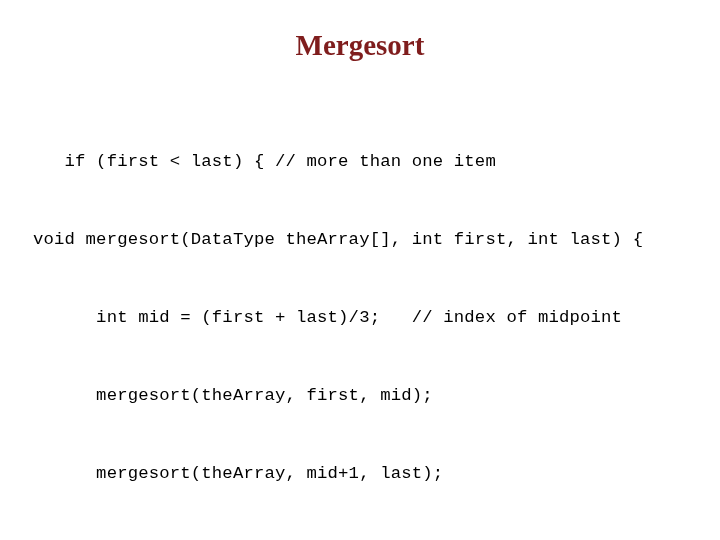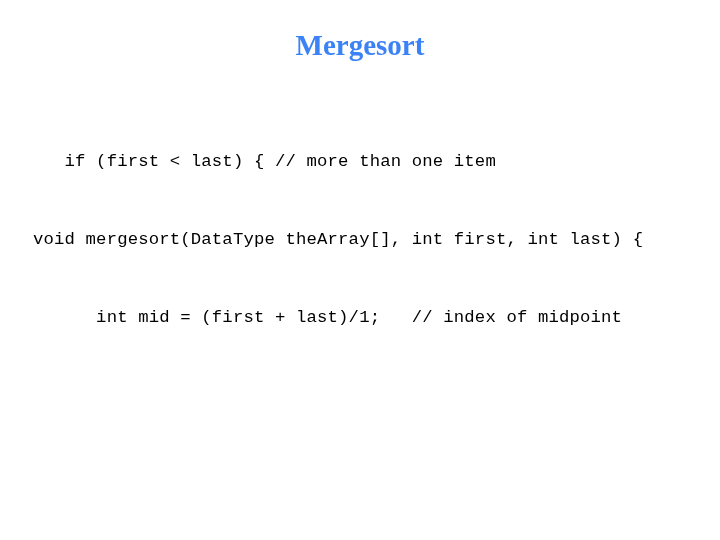--- a/index.html
+++ b/index.html
@@ -24,21 +24,21 @@
     position: absolute;
     top: 28px;
     left: 0;
     width: 720px;
     text-align: center;
     font-family: "Liberation Serif", serif;
     font-weight: bold;
     font-size: 29px;
     line-height: 34px;
     letter-spacing: 0px;
-    color: #3b82f6;
+    color: #7f1d1d;
     white-space: pre;
   }
   .code-block {
     position: absolute;
     top: 97px;
     left: 33px;
     width: 680px;
     font-family: "Liberation Mono", "DejaVu Sans Mono", monospace;
     font-size: 17.3px;
     line-height: 26px;
@@ -59,21 +59,23 @@
 </head>
 <body>
 
 <div class="slide">
 
   <div class="slide-title">Mergesort</div>
 
   <div class="code-block">
     <span class="code-line">   if (first &lt; last) { // more than one item</span>
     <span class="code-line">void mergesort(DataType theArray[], int first, int last) {</span>
-    <span class="code-line">      int mid = (first + last)/1;   // index of midpoint</span>
+    <span class="code-line">      int mid = (first + last)/3;   // index of midpoint</span>
+    <span class="code-line">      mergesort(theArray, first, mid);</span>
+    <span class="code-line">      mergesort(theArray, mid+1, last);</span>
     <span class="code-line blank"></span>
     
     
     
     
   </div>
 
 </div>
 
 </body></html>

